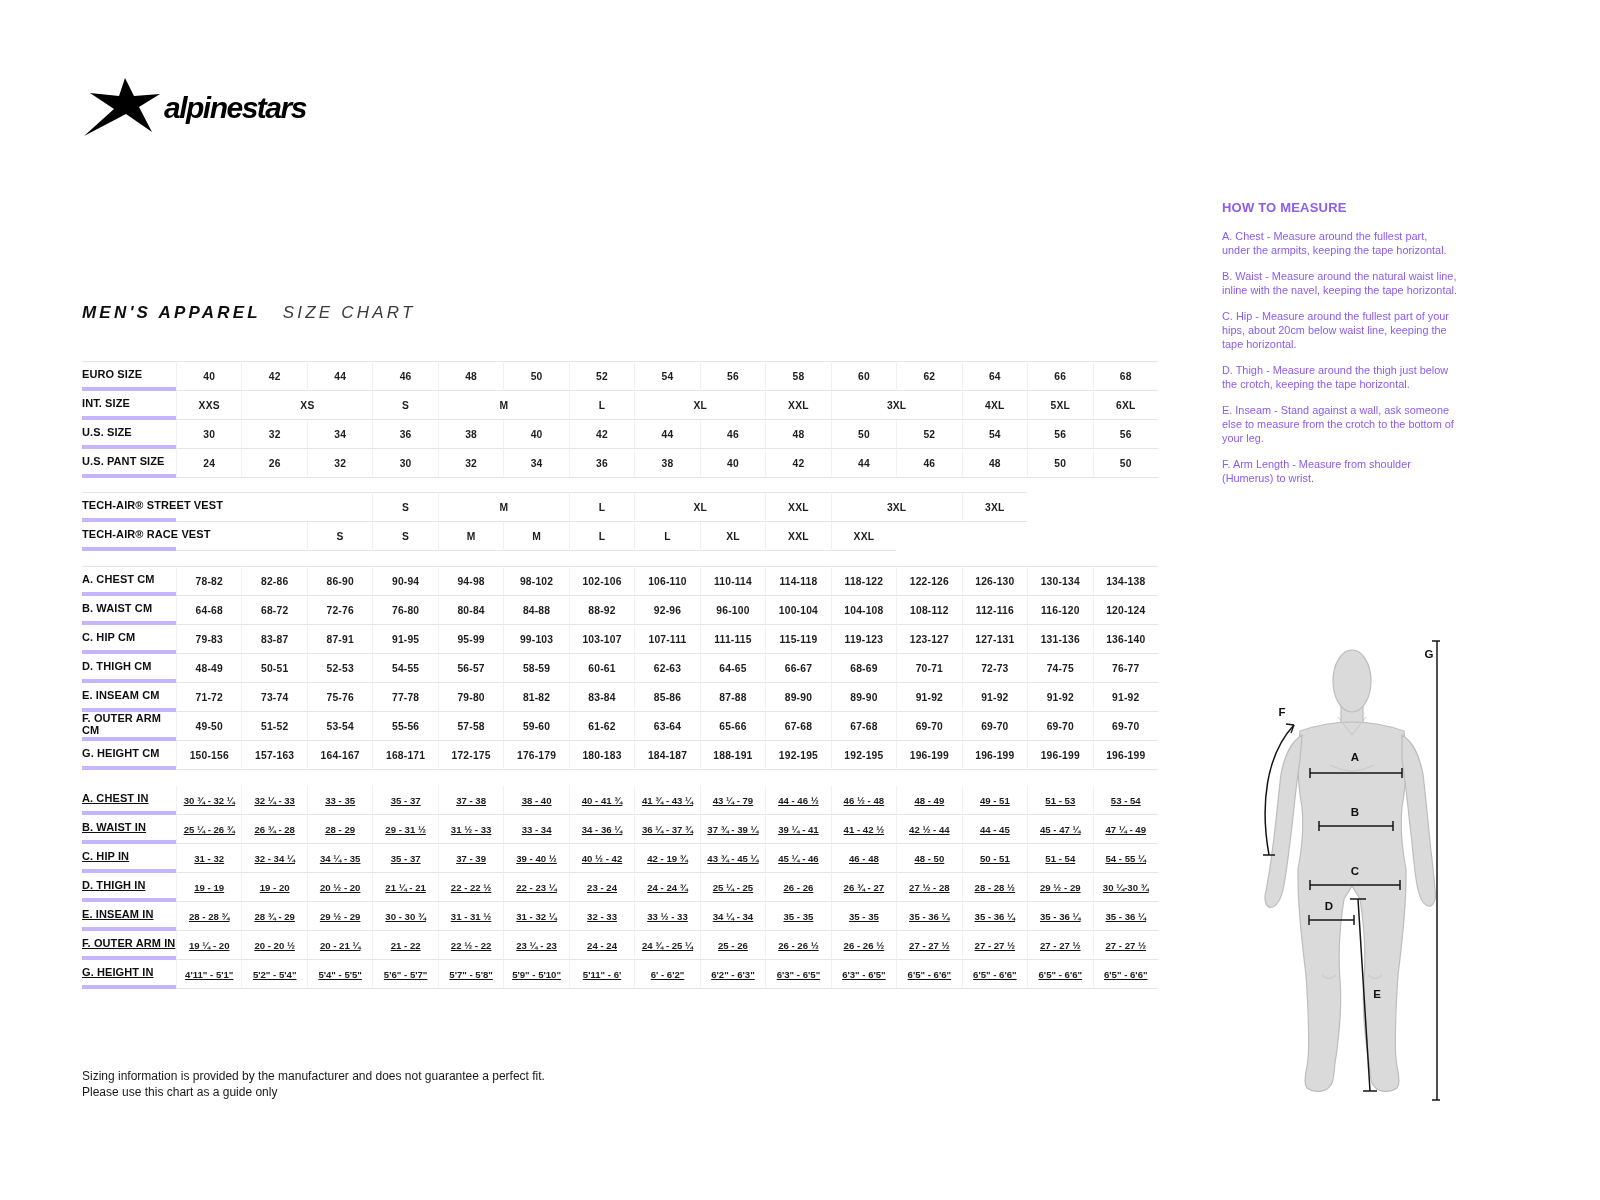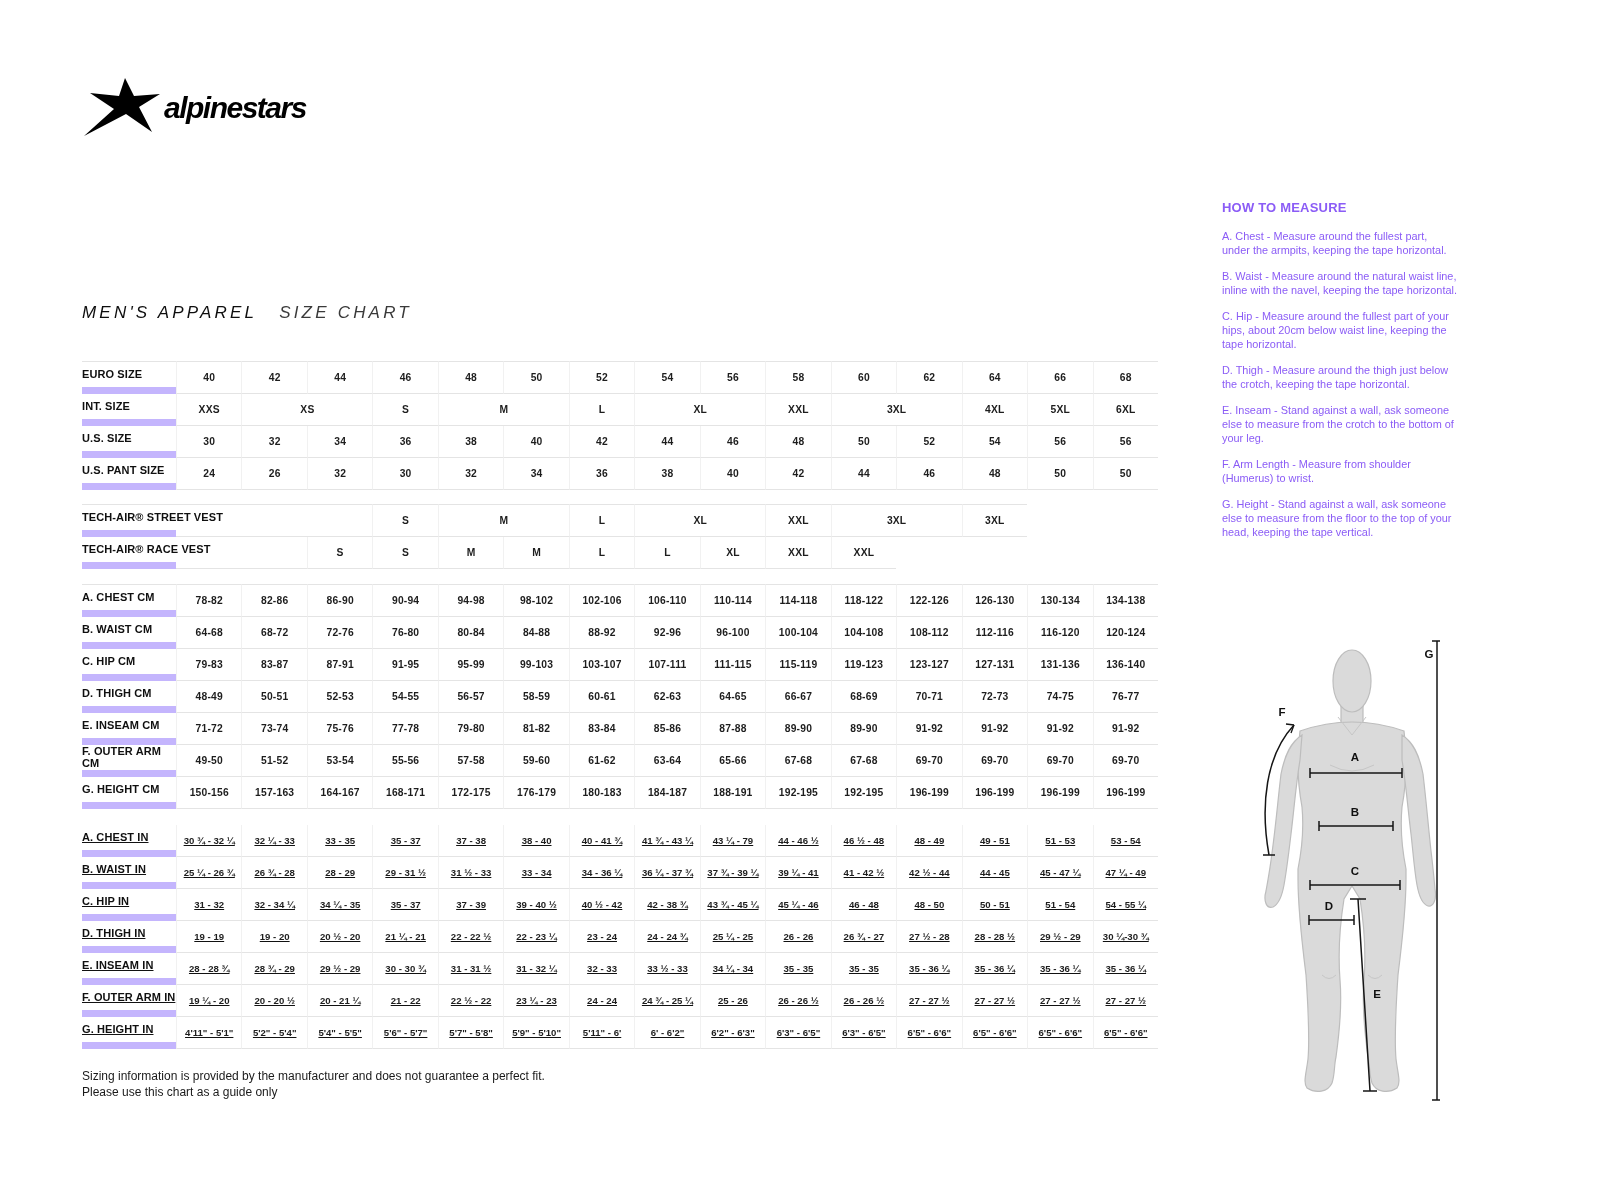--- a/index.html
+++ b/index.html
@@ -2,31 +2,31 @@
 <html><head>
 <meta charset="utf-8">
 <style>
   html,body{margin:0;padding:0;}
   body{
     width:1600px;height:1200px;background:#ffffff;position:relative;overflow:hidden;
     font-family:"Liberation Sans", sans-serif;color:#111;
   }
   .logo{position:absolute;left:78px;top:74px;}
   .title{position:absolute;left:82px;top:303px;font-style:italic;font-size:17px;letter-spacing:3.2px;white-space:nowrap;}
-  .t-main{font-weight:400;color:#0e0e0e;margin-right:14px;}
+  .t-main{font-weight:700;color:#0e0e0e;margin-right:14px;}
   .t-sub{font-weight:400;color:#3a3a3a;}
 
   #size-table{position:absolute;left:82px;top:361px;width:1076px;}
   .tgroup.vests{margin-top:14px;}
   .tgroup.cm{margin-top:15px;}
   .tgroup.in{margin-top:16px;text-decoration:underline;}
   .trow{display:grid;grid-template-columns:94px repeat(15,1fr);}
   .tlabel{
     font-size:11px;font-weight:700;color:#0f0f0f;display:flex;align-items:center;
-    line-height:11.5px;letter-spacing:0.1px;border-bottom:7px solid #c4b5fd;min-height:25px;
+    line-height:11.5px;letter-spacing:0.1px;border-bottom:4px solid #c4b5fd;min-height:25px;
   }
   .tlabel.nowrap{white-space:nowrap;overflow:visible;}
   .tcell{
     display:flex;align-items:center;justify-content:center;text-align:center;
     font-size:10.3px;font-weight:700;color:#1d1d1d;letter-spacing:0.2px;
     border-bottom:1px solid #e4e4e4;border-left:1px solid #f1f1f1;min-height:25px;
   }
   .tgroup.in .tcell{font-size:9.6px;letter-spacing:0;}
   .trow.first .tcell:not(.off),.trow.first .tlabel{border-top:1px solid #e4e4e4;}
   .tgroup.in .trow.first .tcell,.tgroup.in .trow.first .tlabel{border-top:none;}
@@ -322,21 +322,21 @@
         </div>
         <div class="trow">
           <div class="tlabel">C. HIP IN</div>
           <div class="tcell">31 - 32</div>
           <div class="tcell">32 - 34 ¼</div>
           <div class="tcell">34 ¼ - 35</div>
           <div class="tcell">35 - 37</div>
           <div class="tcell">37 - 39</div>
           <div class="tcell">39 - 40 ½</div>
           <div class="tcell">40 ½ - 42</div>
-          <div class="tcell">42 - 38 ¾</div>
+          <div class="tcell">42 - 19 ¾</div>
           <div class="tcell">43 ¾ - 45 ¼</div>
           <div class="tcell">45 ¼ - 46</div>
           <div class="tcell">46 - 48</div>
           <div class="tcell">48 - 50</div>
           <div class="tcell">50 - 51</div>
           <div class="tcell">51 - 54</div>
           <div class="tcell">54 - 55 ¼</div>
         </div>
         <div class="trow">
           <div class="tlabel">D. THIGH IN</div>
@@ -415,21 +415,20 @@
 
   <div id="measure">
     <div class="m-head">HOW TO MEASURE</div>
     <div>
         <p class="mpara">A. Chest - Measure around the fullest part, under the armpits, keeping the tape horizontal.</p>
         <p class="mpara">B. Waist - Measure around the natural waist line, inline with the navel, keeping the tape horizontal.</p>
         <p class="mpara">C. Hip - Measure around the fullest part of your hips, about 20cm below waist line, keeping the tape horizontal.</p>
         <p class="mpara">D. Thigh - Measure around the thigh just below the crotch, keeping the tape horizontal.</p>
         <p class="mpara">E. Inseam - Stand against a wall, ask someone else to measure from the crotch to the bottom of your leg.</p>
         <p class="mpara">F. Arm Length - Measure from shoulder (Humerus) to wrist.</p>
-        <p class="mpara">G. Height - Stand against a wall, ask someone else to measure from the floor to the top of your head, keeping the tape vertical.</p>
       </div>
   </div>
 
   <svg id="diagram" width="210" height="510" viewBox="0 0 210 510">
     <g fill="#dadada" stroke="#bdbdbd" stroke-width="1.2">
       <rect x="111" y="82" width="22" height="30"></rect>
       <ellipse cx="122" cy="68" rx="19" ry="31"></ellipse>
       <path d="M70,118 Q122,100 174,118
         C178,148 176,172 172,194 C170,216 172,236 176,256 L176,266
         C176,298 172,330 168,362 C166,392 164,422 166,446 C168,462 171,469 167,475

